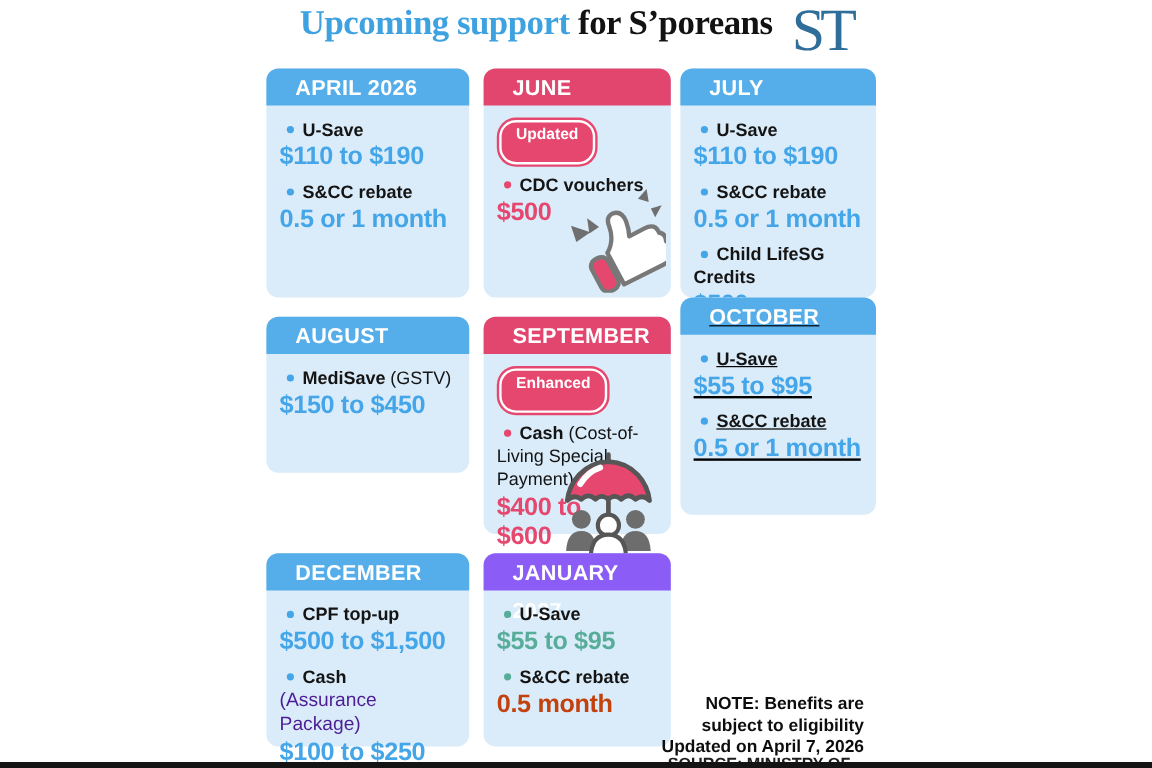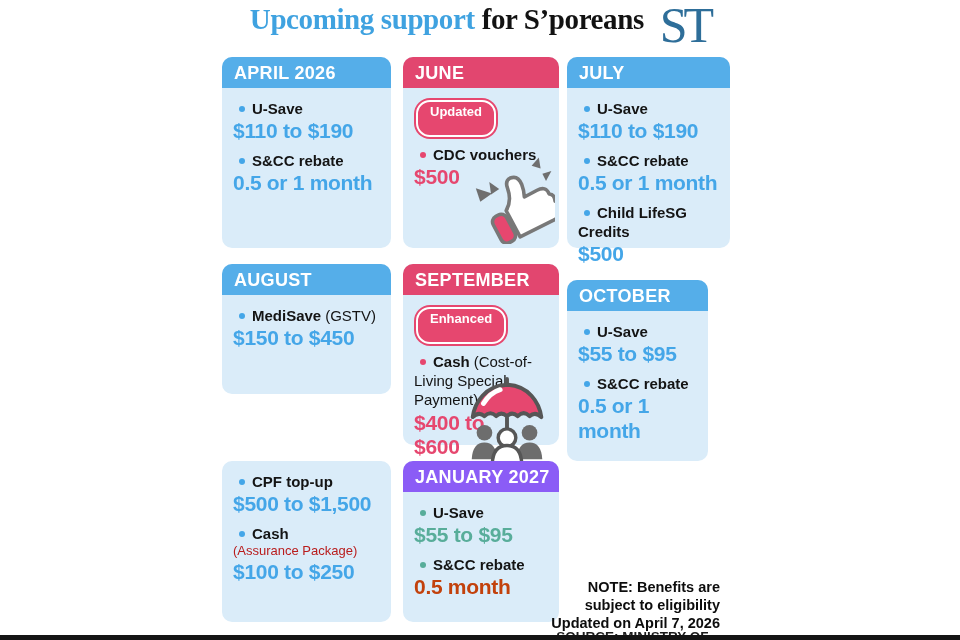--- a/index.html
+++ b/index.html
@@ -13,30 +13,30 @@
                 font-size:29px;letter-spacing:-0.4px;color:#111;line-height:1.2;}
   .title-accent{color:var(--title-accent);}
   .title-rest{margin-left:7px;color:#121212;}
   .st-logo{font-family:"Liberation Serif", serif;font-weight:normal;font-size:50px;
            letter-spacing:-4px;color:var(--logo-blue);line-height:1;margin-top:0px;}
 
   
   .card{position:absolute;border-radius:10px;background:var(--card-body);
         display:flex;flex-direction:column;}
   .card-header{height:31px;flex:none;border-radius:10px 10px 0 0;color:#fff;font-weight:bold;
-               font-size:18px;line-height:32px;padding-left:12px;letter-spacing:.3px;}
+               font-size:18px;line-height:32px;padding-left:24px;letter-spacing:.3px;}
   .card-body{flex:1;position:relative;padding:11px 11px 6px 11px;}
   .badge{display:inline-block;margin:1px 0 8px 2px;padding:2px 12px 16px;border-radius:14px;
          border:2px solid #fff;box-shadow:0 0 0 2px var(--badge-ring,#e6476f);
          color:#fff;font-weight:bold;font-size:13px;}
   .label-line{font-size:15px;line-height:1.28;color:#141414;font-weight:bold;}
   .dot{display:inline-block;width:6px;height:6px;border-radius:50%;vertical-align:middle;
        margin:0 7px 2px 6px;}
   .suffix{font-weight:normal;margin-left:4px;}
-  .sub{font-size:13px;line-height:1.25;color:#b91c1c;font-weight:normal;}
+  .sub{font-size:16px;line-height:1.25;color:#4c1d95;font-weight:normal;}
   .value{font-weight:bold;font-size:21px;line-height:1.18;letter-spacing:-0.3px;margin:1px 0 7px 0;}
   .has-icon .value{max-width:102px;}
   .card-icon{position:absolute;}
   .card-icon.thumbs{right:4px;bottom:4px;width:90px;height:90px;}
   .card-icon.umbrella{right:2px;bottom:2px;width:100px;height:98px;}
   .card-icon svg{width:100%;height:100%;}
 
   
   .note{position:absolute;right:240px;top:578px;text-align:right;font-size:14.5px;
         font-weight:bold;color:#0d0d0d;line-height:1.25;}
@@ -103,30 +103,31 @@
               <path d="M26,31 q7,-11 17,-14" stroke="#ffffff" stroke-width="5" fill="none" stroke-linecap="round"></path>
               <line x1="50" y1="45" x2="50" y2="60" stroke="#565656" stroke-width="4"></line>
               <circle cx="27" cy="61" r="8" fill="#6d6d6d"></circle>
               <path d="M14,88 q1,-17 13,-17 q12,0 13,17 z" fill="#6d6d6d"></path>
               <circle cx="73" cy="61" r="8" fill="#6d6d6d"></circle>
               <path d="M60,88 q1,-17 13,-17 q12,0 13,17 z" fill="#6d6d6d"></path>
               <circle cx="50" cy="66" r="9" fill="#ffffff" stroke="#565656" stroke-width="3.5"></circle>
               <path d="M35,92 q1,-18 15,-18 q14,0 15,18 z" fill="#ffffff" stroke="#565656" stroke-width="3.5"></path>
             </svg></div></div>
       </div>
-      <div class="card" style="left: 567px; width: 141px; top: 280px; height: 181px;">
+      <div class="card" style="left: 567px; width: 163px; top: 248px; height: 181px; text-decoration: underline;">
         <div class="card-header" style="background: rgb(85, 174, 233);">OCTOBER</div>
         <div class="card-body">
           <div class="label-line"><span class="dot" style="background: rgb(68, 166, 232);"></span><span>U-Save</span></div>
           <div class="value" style="color: rgb(68, 166, 232);">$55 to $95</div>
           <div class="label-line"><span class="dot" style="background: rgb(68, 166, 232);"></span><span>S&amp;CC rebate</span></div>
           <div class="value" style="color: rgb(68, 166, 232);">0.5 or 1 month</div>
         </div>
       </div>
       <div class="card" style="left: 222px; width: 169px; top: 461px; height: 161px;">
+        <div class="card-header" style="background: rgb(85, 174, 233);">DECEMBER</div>
         <div class="card-body">
           <div class="label-line"><span class="dot" style="background: rgb(68, 166, 232);"></span><span>CPF top-up</span></div>
           <div class="value" style="color: rgb(68, 166, 232);">$500 to $1,500</div>
           <div class="label-line"><span class="dot" style="background: rgb(68, 166, 232);"></span><span>Cash</span></div>
           <div class="sub">(Assurance Package)</div>
           <div class="value" style="color: rgb(68, 166, 232);">$100 to $250</div>
         </div>
       </div>
       <div class="card" style="left: 403px; width: 156px; top: 461px; height: 161px;">
         <div class="card-header" style="background: #8b5cf6;">JANUARY 2027</div>

